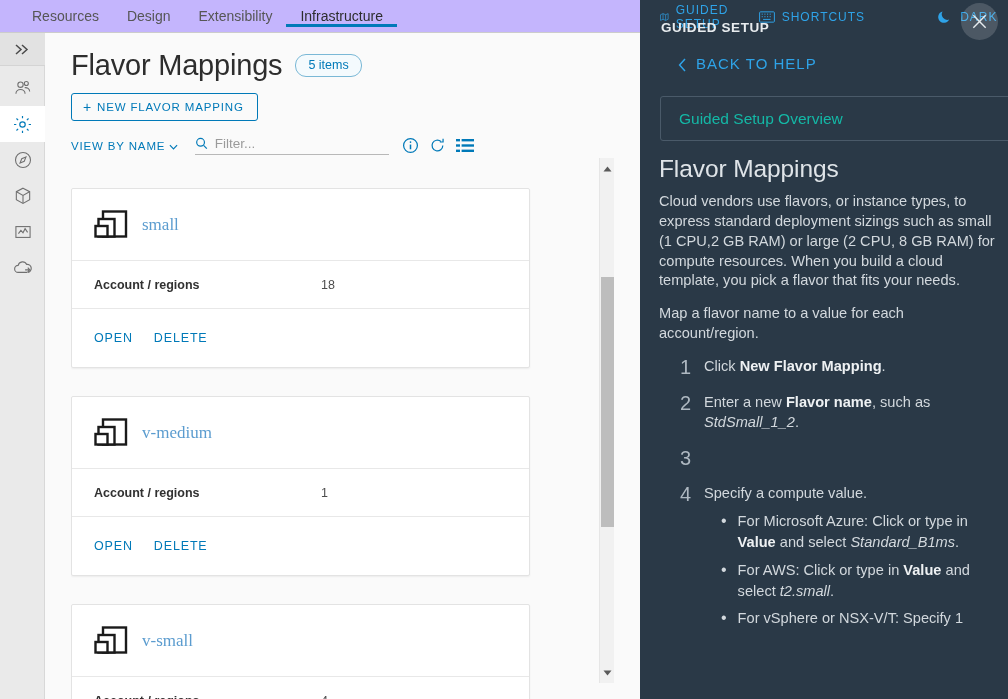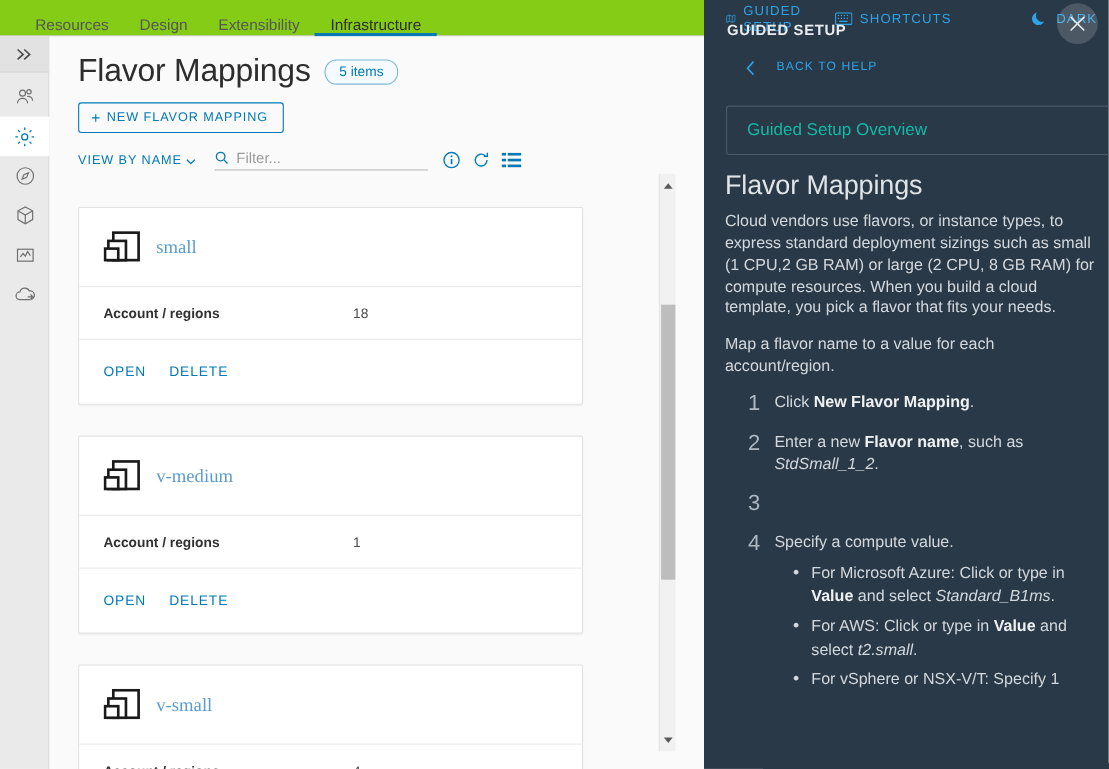--- a/index.html
+++ b/index.html
@@ -7,22 +7,22 @@
     width: 1008px; height: 699px;
     font-family: "Liberation Sans", sans-serif;
     background: #fafafa;
     overflow: hidden;
   }
   #root { position: relative; width: 1008px; height: 699px; }
 
   
   .topnav {
     position: absolute; left: 0; top: 0; width: 640px; height: 33px;
-    background: #84cc16; border-bottom: 1px solid #ccc;
-    display: flex; align-items: flex-end; padding-left: 18px;
+    background: #c4b5fd; border-bottom: 1px solid #ccc;
+    display: flex; align-items: center; padding-left: 18px;
   }
   .topnav-tab {
     display: flex; align-items: center; padding: 0 14px;
     font-size: 14px; color: #565656; cursor: pointer;
     border-bottom: 3px solid transparent; position: relative; top: 1px;
   }
   .topnav-tab.active { color: #2d2d2d; border-bottom-color: #0079b8; font-weight: 400; }
 
   
   .rail {
@@ -144,22 +144,22 @@
     position: absolute; right: 10px; top: 3px; width: 37px; height: 37px;
     border-radius: 50%; background: rgba(255,255,255,0.16);
     display: flex; align-items: center; justify-content: center; cursor: pointer;
     color: #e6ebee;
   }
   .gs-title {
     position: absolute; left: 21px; top: 20px; font-size: 13.5px; font-weight: bold;
     letter-spacing: 0.6px; color: #e8ecef;
   }
   .back-help {
-    position: absolute; left: 38px; top: 55px; display: flex; align-items: flex-start; gap: 19px;
-    color: #2ea3e8; font-size: 11px; letter-spacing: 1px; font-weight: 500; cursor: pointer;
+    position: absolute; left: 38px; top: 55px; display: flex; align-items: flex-end; gap: 9px;
+    color: #2ea3e8; font-size: 15px; letter-spacing: 1px; font-weight: 500; cursor: pointer;
   }
   .overview-box {
     position: absolute; left: 20px; top: 96px; width: 356px; height: 45px;
     border: 1px solid #4a5a69; border-radius: 3px; display: flex; align-items: center;
     padding-left: 18px; font-size: 15.5px; color: #14b8a6; cursor: pointer;
   }
   .panel-body {
     position: absolute; left: 19px; top: 155px; width: 338px; height: 544px;
     overflow: hidden;
   }

